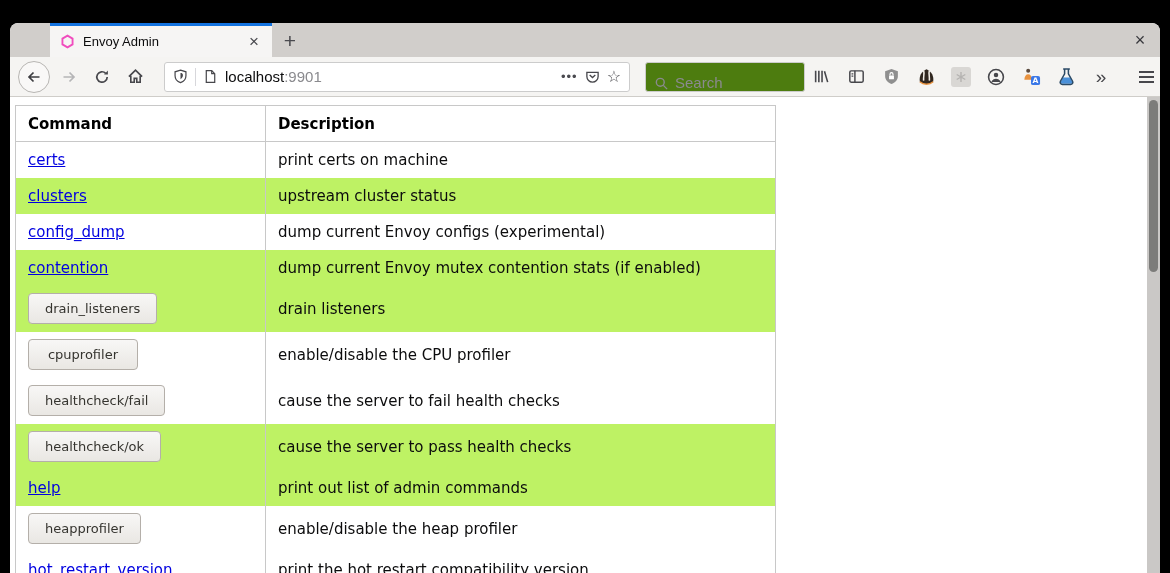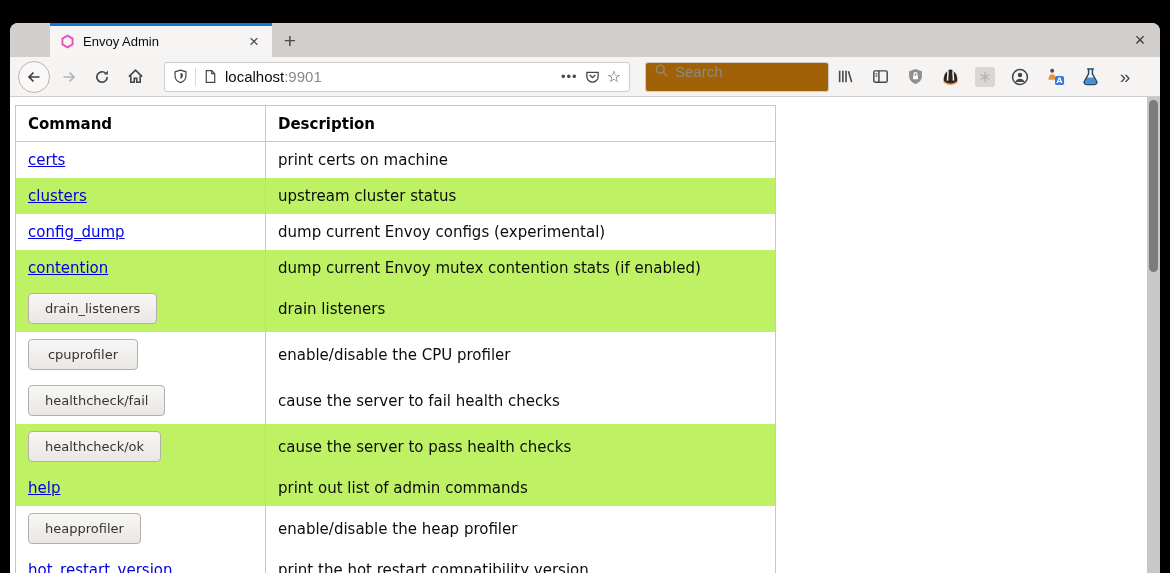--- a/index.html
+++ b/index.html
@@ -44,22 +44,22 @@
     margin-left:10px; width:466px; height:30px; background:#fff; border:1px solid #ccc; border-radius:3px;
     display:flex; align-items:center; padding:0 8px; gap:7px; flex:none;
   }
   .urlbar-sep { width:1px; height:18px; background:#d7d7db; }
   .url-text { flex:1; font-size:15px; white-space:nowrap; overflow:hidden; }
   .url-host { color:#0c0c0d;text-align:center; }
   .url-port { color:#8a8a8e; }
   .dots { color:#4a4a4f; font-size:13px; letter-spacing:1px; }
   .star { color:#4a4a4f; font-size:16px; }
   .searchbar {
-    margin-left:10px; width:184px; height:30px; background:#a16207; border:1px solid #ccc; border-radius:3px;
-    display:flex; align-items:flex-start; padding:0 8px; gap:6px; flex:none;
+    margin-left:10px; width:160px; height:30px; background:#4d7c0f; border:1px solid #ccc; border-radius:3px;
+    display:flex; align-items:flex-end; padding:0 8px; gap:6px; flex:none;
   }
   .searchbar input {
     border:none; outline:none; background:transparent; width:100%;
     font-family:"Liberation Sans",sans-serif; font-size:15px; color:#0c0c0d; padding:0;
   }
   .searchbar input::placeholder { color:#8a8a8e; }
   .ext-icons { margin-left:auto; display:flex; align-items:center; gap:13px; }
   .ext-btn { width:22px; height:22px; display:flex; align-items:center; justify-content:center; flex:none; }
   .chev { font-size:19px; color:#47474c; line-height:1; }
   .tb-sep { width:1px; height:24px; background:#d2d0cc; margin:0 7px 0 10px; }

